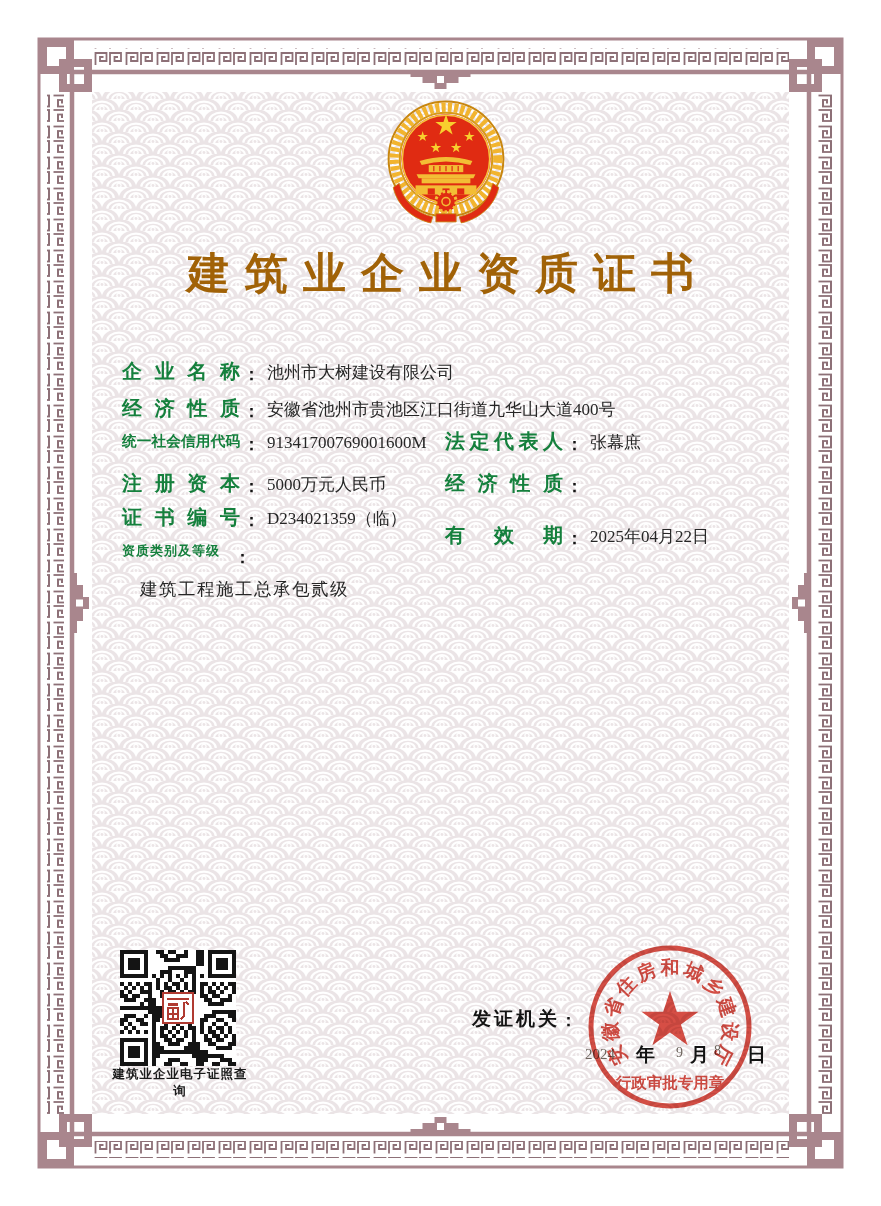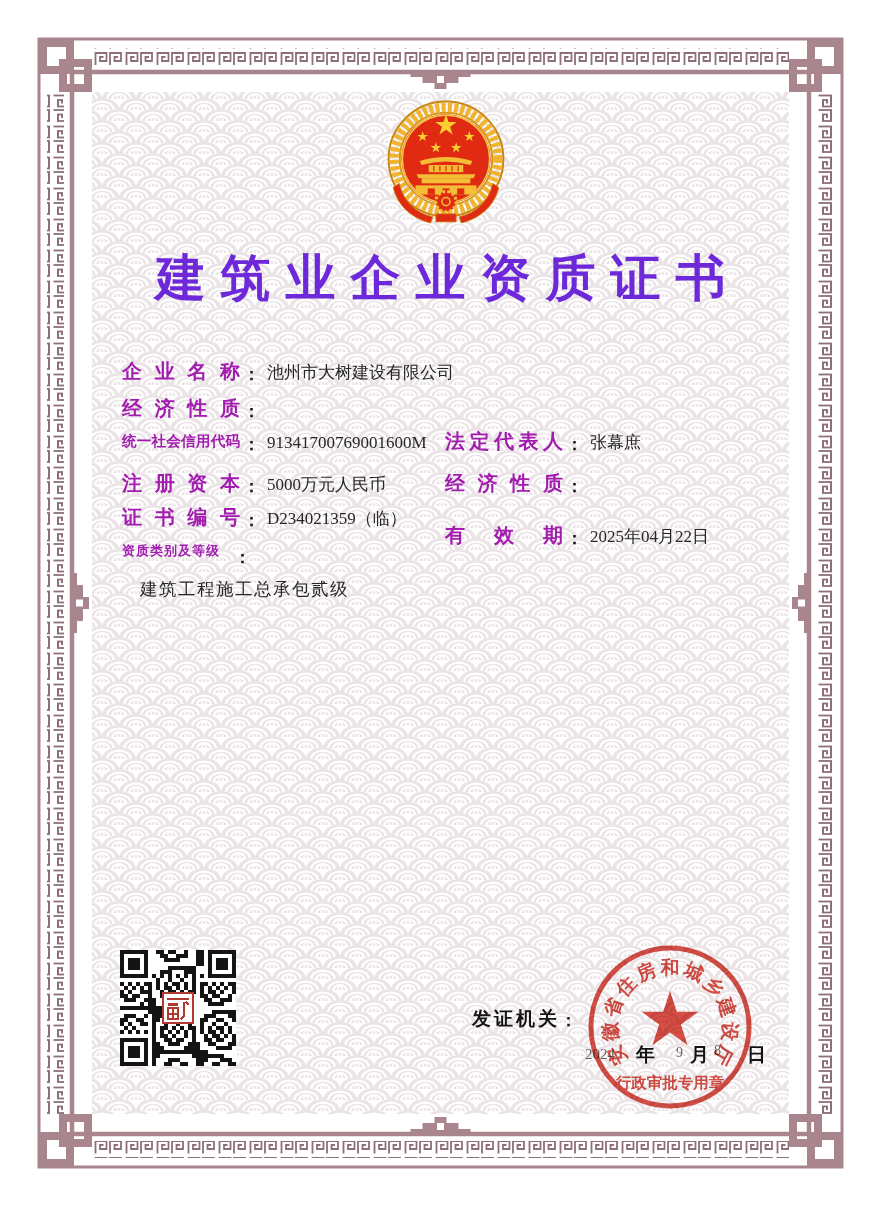--- a/index.html
+++ b/index.html
@@ -3,27 +3,27 @@
 <meta charset="utf-8">
 <style>
   html,body{margin:0;padding:0;background:#fff;}
   .page{position:relative;width:881px;height:1206px;background:#ffffff;overflow:hidden;
         font-family:"Liberation Sans","DejaVu Sans",sans-serif;}
   .abs{position:absolute;}
   svg{display:block;}
 
   
   .cert-title{position:absolute;top:245px;left:0;width:100%;text-align:center;
-    font-weight:700;font-size:50px;letter-spacing:15px;padding-left:15px;box-sizing:border-box;
-    color:#6d28d9;font-family:"Liberation Sans","DejaVu Sans",sans-serif;}
+    font-weight:700;font-size:43px;letter-spacing:15px;padding-left:15px;box-sizing:border-box;
+    color:#a16207;font-family:"Liberation Sans","DejaVu Sans",sans-serif;}
 
   
   .f-row{position:absolute;left:122px;display:flex;align-items:flex-start;}
   .f-row.col2{left:445px;}
-  .lbl{display:inline-block;width:118px;font-weight:700;font-size:20px;color:#a21caf;
+  .lbl{display:inline-block;width:118px;font-weight:700;font-size:20px;color:#15803d;
        text-align:justify;text-align-last:justify;line-height:1.05;vertical-align:top;}
   .lbl-cond{font-size:14.6px;padding-top:3px;}
   .lbl-auto{width:auto;text-align:left;text-align-last:left;font-size:13px;letter-spacing:1px;}
   .colon{font-weight:700;font-size:17px;color:#141414;margin:0 7px 0 3px;position:relative;top:2px;}
   .val{font-family:"Liberation Serif","DejaVu Serif",serif;font-size:17px;color:#262626;
        line-height:1.25;padding-top:1px;word-break:break-all;}
   .val-wrap{width:228px;}
   .qual-val{font-family:Liberation Sans, sans-serif;font-size:17.5px;color:#262626;letter-spacing:1.5px;}
 
   
@@ -145,20 +145,21 @@
 
   <div class="f-row" style="top:361px">
     <span class="lbl">企业名称</span>
     <span class="colon">：</span>
     <span class="val">池州市大树建设有限公司</span>
   </div>
 
   <div class="f-row" style="top:398px">
     <span class="lbl">经济性质</span>
     <span class="colon">：</span>
+    <span class="val">安徽省池州市贵池区江口街道九华山大道400号</span>
   </div>
 
   <div class="f-row" style="top:431px">
     <span class="lbl lbl-cond">统一社会信用代码</span>
     <span class="colon">：</span>
     <span class="val">91341700769001600M</span>
   </div>
 
   <div class="f-row col2" style="top:431px">
     <span class="lbl">法定代表人</span>
@@ -604,20 +605,21 @@
         <path d="M11.8,12.3 H17.2"></path>
         <path d="M12,13.6 H14.6"></path>
         <rect x="11.9" y="14.6" width="2.6" height="2.6"></rect>
         <path d="M13.2,14.6 V17.2"></path>
         <path d="M11.9,15.9 H14.5"></path>
         <path d="M15.9,13 V16.7 L15.1,17.3"></path>
         <path d="M16.5,12.9 L17.3,13.7"></path>
       </g>
     </g>
   </svg>
+  <div class="qr-caption">建筑业企业电子证照查询</div>
 
   <div class="issuer">
     <span>发证机关</span><span class="colon">：</span>
   </div>
 
   <div class="stamp-holder">
     <svg id="stamp-svg" width="176" height="176" viewBox="0 0 176 176">
       <circle cx="88" cy="88" r="79" fill="none" stroke="#cf3a30" stroke-width="5"></circle>
       <g id="stamp-star" fill="#d23a30">
           <path d="M88.0,52.0L94.8,72.7L116.5,72.7L98.9,85.6L105.6,106.3L88.0,93.5L70.4,106.3L77.1,85.6L59.5,72.7L81.2,72.7Z"></path>

